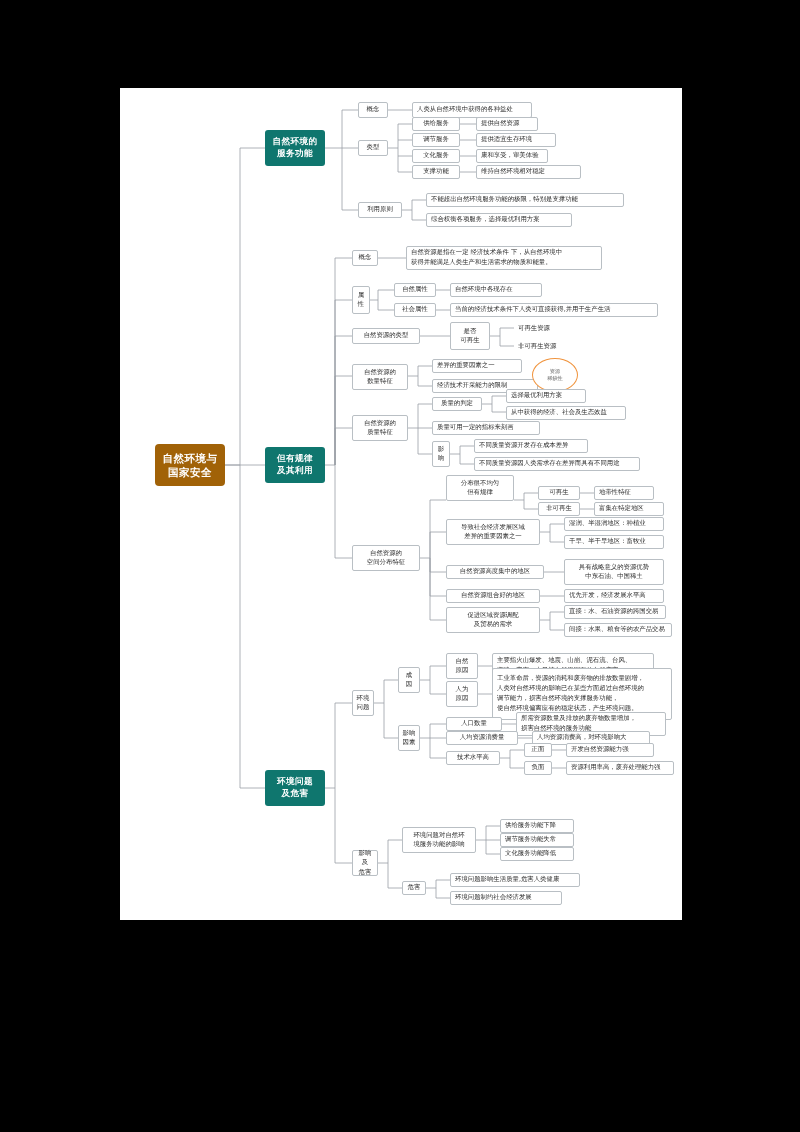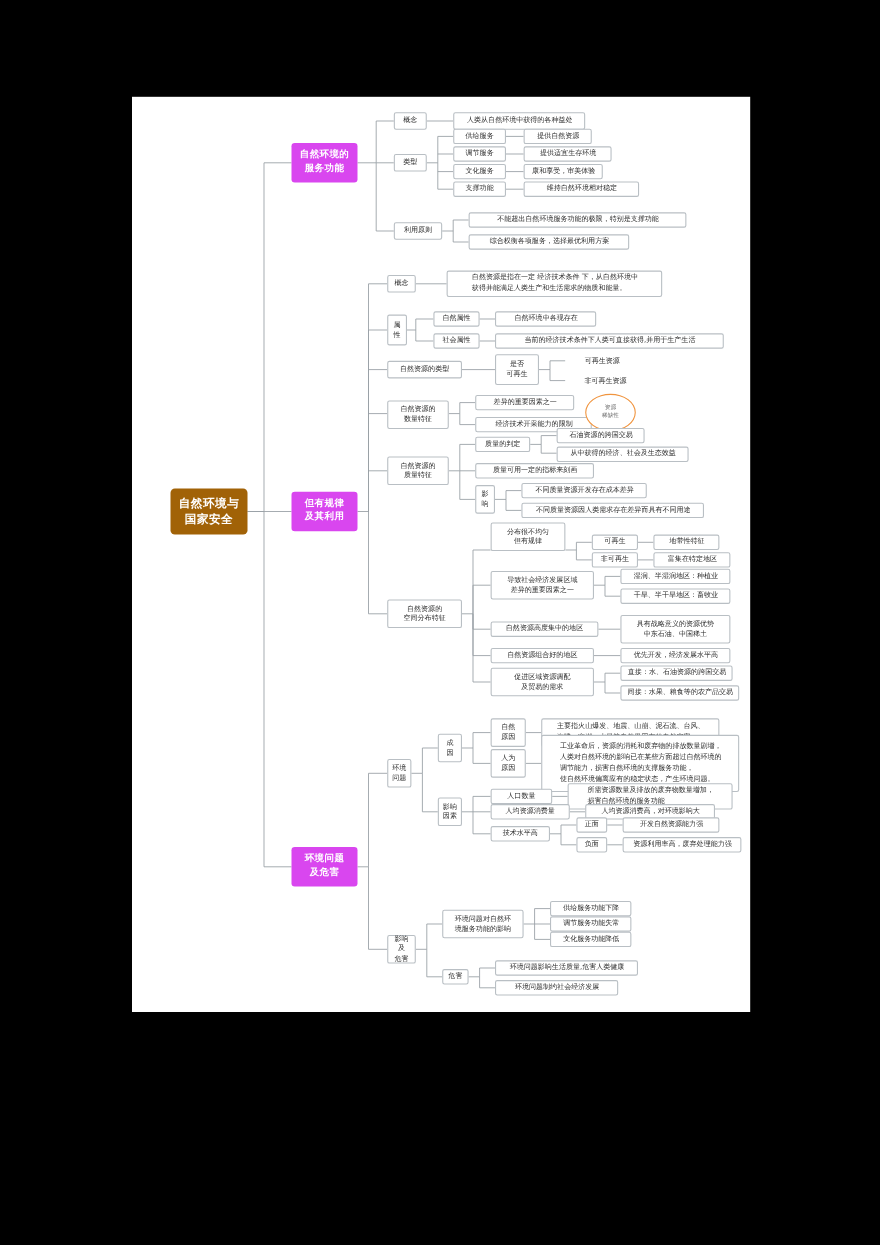--- a/index.html
+++ b/index.html
@@ -1,24 +1,24 @@
 <!DOCTYPE html>
 <html><head>
 <meta charset="utf-8">
 <style>
   html,body{margin:0;padding:0;background:#000;}
   body{width:800px;height:1132px;position:relative;font-family:"DejaVu Sans","Liberation Sans",sans-serif;}
   #canvas{position:absolute;left:120px;top:88px;width:562px;height:832px;background:#fff;overflow:hidden;}
   #svg-links{position:absolute;left:0;top:0;width:562px;height:832px;pointer-events:none;}
   .node{position:absolute;box-sizing:border-box;display:flex;align-items:center;justify-content:center;text-align:center;}
   .root{background:#a16207;color:#fff;border-radius:4px;font-weight:bold;font-size:10.5px;line-height:1.35;letter-spacing:.5px;}
-  .branch{background:#d946ef;color:#fff;border-radius:3px;font-weight:bold;font-size:8.6px;line-height:1.35;letter-spacing:.4px;}
+  .branch{background:#0f766e;color:#fff;border-radius:3px;font-weight:bold;font-size:8.6px;line-height:1.35;letter-spacing:.4px;}
   .box{background:#fff;border:1px solid #b9bfc4;border-radius:2px;color:#2a2a2a;font-size:6.4px;line-height:1.45;padding:1px 3px;}
   .bubble{background:#fff;border:1.3px solid #F0943E;border-radius:50%;color:#6a6a6a;font-size:5.2px;line-height:1.3;}
-  .ml{justify-content:center;text-align:left;padding-left:4px;}
+  .ml{justify-content:flex-start;text-align:left;padding-left:4px;}
 </style>
 </head>
 <body>
 
 <div id="canvas">
 
 <svg id="svg-links" viewBox="0 0 562 832" preserveAspectRatio="none">
   <g fill="none" stroke="#9aa0a6" stroke-width="0.8">
 
     <path d="M105,377 H120 V60 H145"></path>
@@ -234,21 +234,21 @@
     </div>
 
 <div class="node box" style="left:232px;top:327px;width:56px;height:26px;flex-direction:column;">
   <span>自然资源的</span>
   <span>质量特征</span>
     </div>
 <div class="node box" style="left:312px;top:309px;width:50px;height:14px;">
   <span>质量的判定</span>
     </div>
 <div class="node box ml" style="left:386px;top:301px;width:80px;height:14px;">
-  <span>石油资源的跨国交易</span>
+  <span>选择最优利用方案</span>
     </div>
 <div class="node box ml" style="left:386px;top:318px;width:120px;height:14px;">
   <span>从中获得的经济、社会及生态效益</span>
     </div>
 <div class="node box ml" style="left:312px;top:333px;width:108px;height:14px;">
   <span>质量可用一定的指标来刻画</span>
     </div>
 <div class="node box" style="left:312px;top:353px;width:18px;height:26px;flex-direction:column;">
   <span>影</span>
   <span>响</span>

